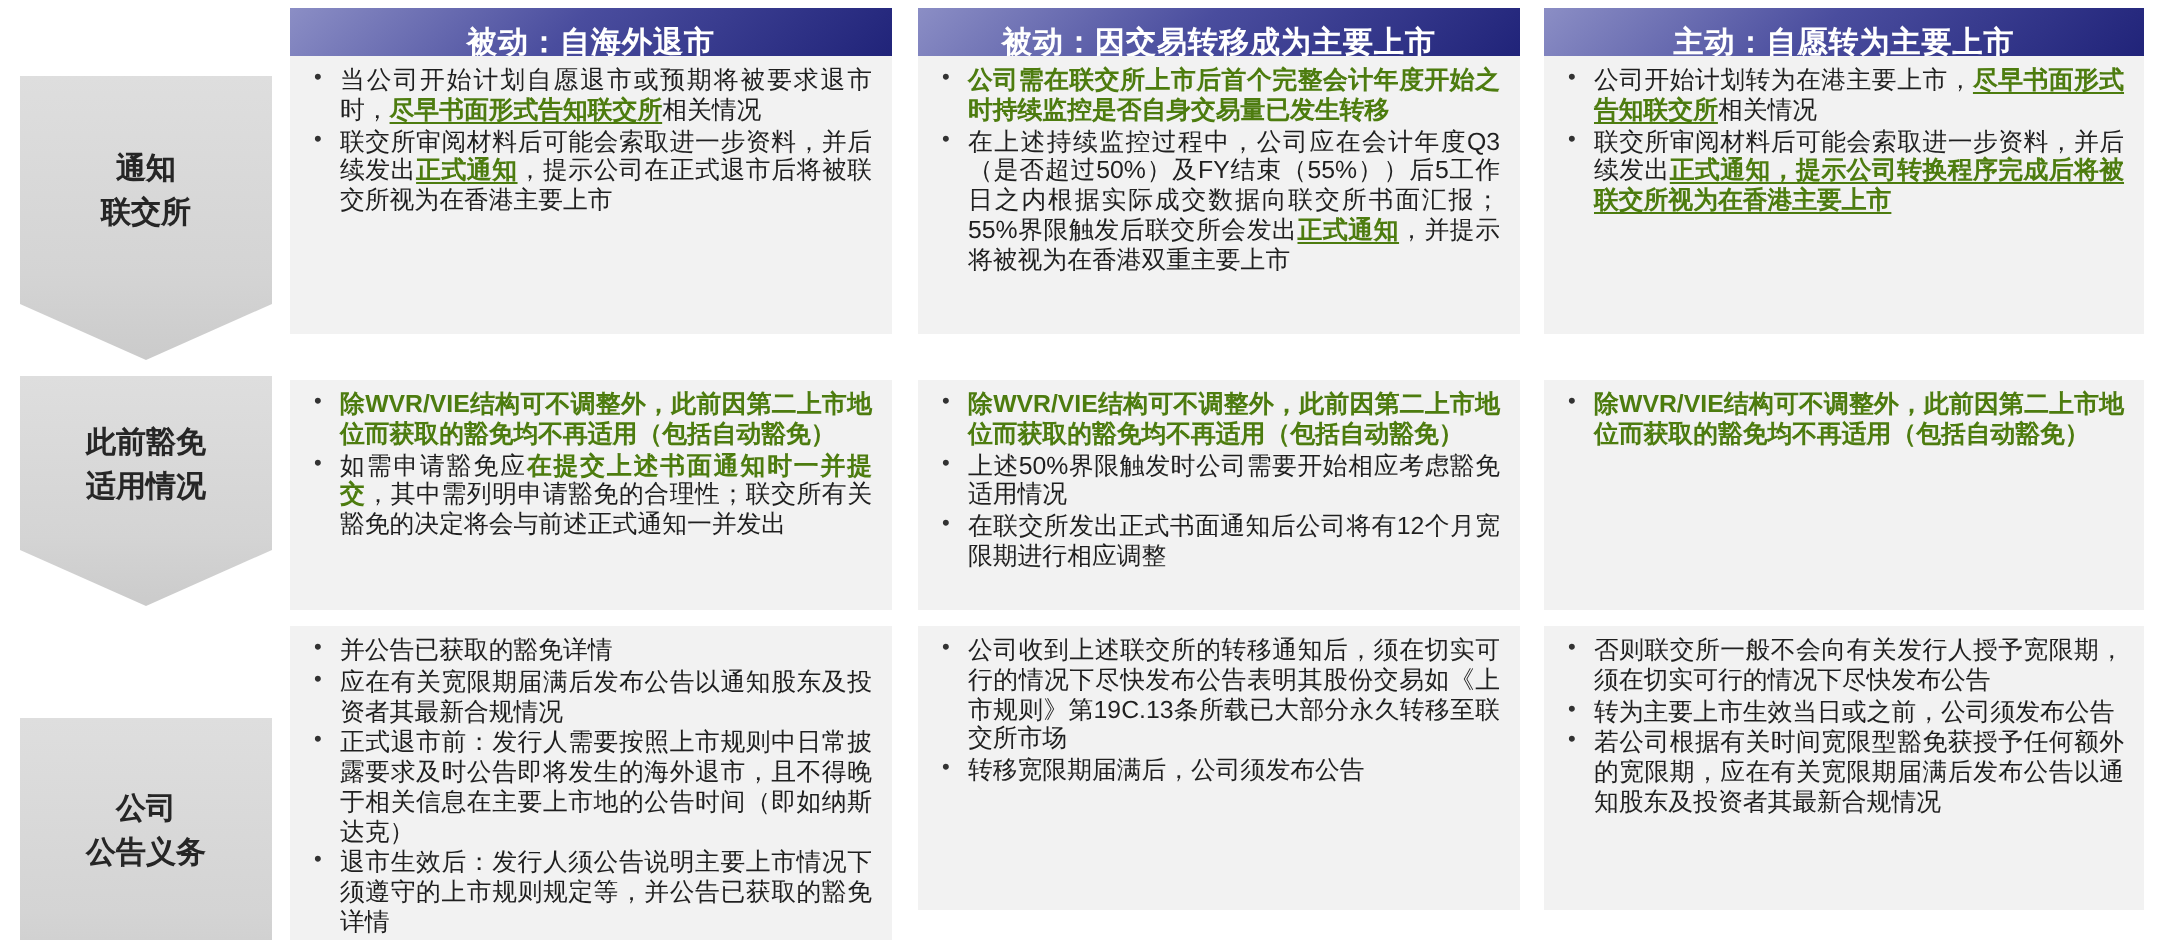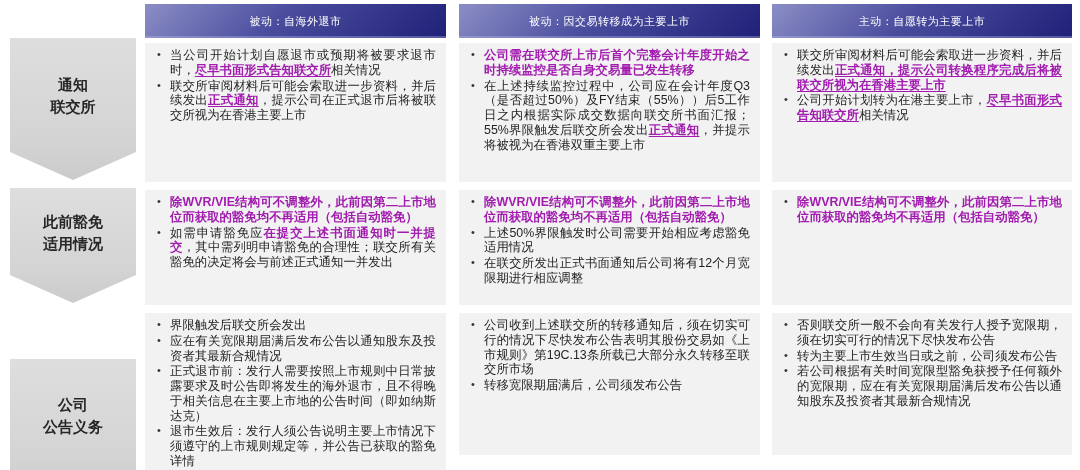--- a/index.html
+++ b/index.html
@@ -19,41 +19,41 @@
   .stage-label { text-align:center; font-weight:700; font-size:15px; line-height:1.45; color:#262626; }
   .stage-label span { display:block; }
   
   .col { position:absolute; top:0; height:470px; }
   .col-1 { left:145px; width:301px; }
   .col-2 { left:459px; width:301px; }
   .col-3 { left:772px; width:300px; }
   .col-header {
     position:absolute; top:4px; left:0; right:0; height:34px;
     background:linear-gradient(135deg,#8b8ec5 0%,#4a4d9e 45%,#1e2177 100%);
-    color:#ffffff; font-weight:400; font-size:11px;
+    color:#ffffff; font-weight:700; font-size:15px;
     display:flex; align-items:center; justify-content:center;
     box-shadow:inset 0 -2px 0 rgba(190,195,235,.35);
     letter-spacing:.5px;
   }
   .cell {
     position:absolute; left:0; right:0; background:#f2f2f2;
     padding:5px 10px 5px 8px; box-sizing:border-box;
   }
-  .cell.r1 { top:43px;  min-height:139px; }
+  .cell.r1 { top:28px;  min-height:139px; }
   .cell.r2 { top:190px; min-height:115px; }
   .cell.r3 { top:313px; min-height:142px; }
   ul.bullets { margin:0; padding:0; list-style:none; }
   ul.bullets li {
     position:relative; padding-left:17px; margin:0 0 1px 0;
     font-size:12.4px; line-height:1.19; text-align:justify;
   }
   ul.bullets li::before {
     content:"•"; position:absolute; left:4px; top:0; font-size:11px; color:#333;
   }
-  .b { font-weight:700; color:#a21caf; }
+  .b { font-weight:700; color:#4d7c0f; }
   .u { text-decoration:underline; text-underline-offset:2px; }
 </style>
 </head>
 <body>
 
 <div class="canvas">
 
   <div class="stage" style="top:38px; height:142px;">
     <div class="stage-label">
       <span>通知</span>
@@ -82,21 +82,21 @@
         </ul>
       </div>
     <div class="cell r2">
         <ul class="bullets">
           <li><span class="b">除WVR/VIE结构可不调整外，此前因第二上市地位而获取的豁免均不再适用（包括自动豁免）</span></li>
           <li><span>如需申请豁免应</span><span class="b">在提交上述书面通知时一并提交</span><span>，其中需列明申请豁免的合理性；联交所有关豁免的决定将会与前述正式通知一并发出</span></li>
         </ul>
       </div>
     <div class="cell r3">
         <ul class="bullets">
-          <li><span>界限触发后联交所会发出</span></li>
+          <li><span>并公告已获取的豁免详情</span></li>
           <li><span>应在有关宽限期届满后发布公告以通知股东及投资者其最新合规情况</span></li>
           <li><span>正式退市前：发行人需要按照上市规则中日常披露要求及时公告即将发生的海外退市，且不得晚于相关信息在主要上市地的公告时间（即如纳斯达克）</span></li>
           <li><span>退市生效后：发行人须公告说明主要上市情况下须遵守的上市规则规定等，并公告已获取的豁免详情</span></li>
         </ul>
       </div>
   </div>
 
   <div class="col col-2">
     <div class="col-header">被动：因交易转移成为主要上市</div>
     <div class="cell r1">
@@ -117,22 +117,22 @@
           <li><span>公司收到上述联交所的转移通知后，须在切实可行的情况下尽快发布公告表明其股份交易如《上市规则》第19C.13条所载已大部分永久转移至联交所市场</span></li>
           <li><span>转移宽限期届满后，公司须发布公告</span></li>
         </ul>
       </div>
   </div>
 
   <div class="col col-3">
     <div class="col-header">主动：自愿转为主要上市</div>
     <div class="cell r1">
         <ul class="bullets">
+          <li><span>公司开始计划转为在港主要上市，</span><span class="b u">尽早书面形式告知联交所</span><span>相关情况</span></li>
           <li><span>联交所审阅材料后可能会索取进一步资料，并后续发出</span><span class="b u">正式通知，提示公司转换程序完成后将被联交所视为在香港主要上市</span></li>
-          <li><span>公司开始计划转为在港主要上市，</span><span class="b u">尽早书面形式告知联交所</span><span>相关情况</span></li>
         </ul>
       </div>
     <div class="cell r2">
         <ul class="bullets">
           <li><span class="b">除WVR/VIE结构可不调整外，此前因第二上市地位而获取的豁免均不再适用（包括自动豁免）</span></li>
         </ul>
       </div>
     <div class="cell r3">
         <ul class="bullets">
           <li><span>否则联交所一般不会向有关发行人授予宽限期，须在切实可行的情况下尽快发布公告</span></li>

